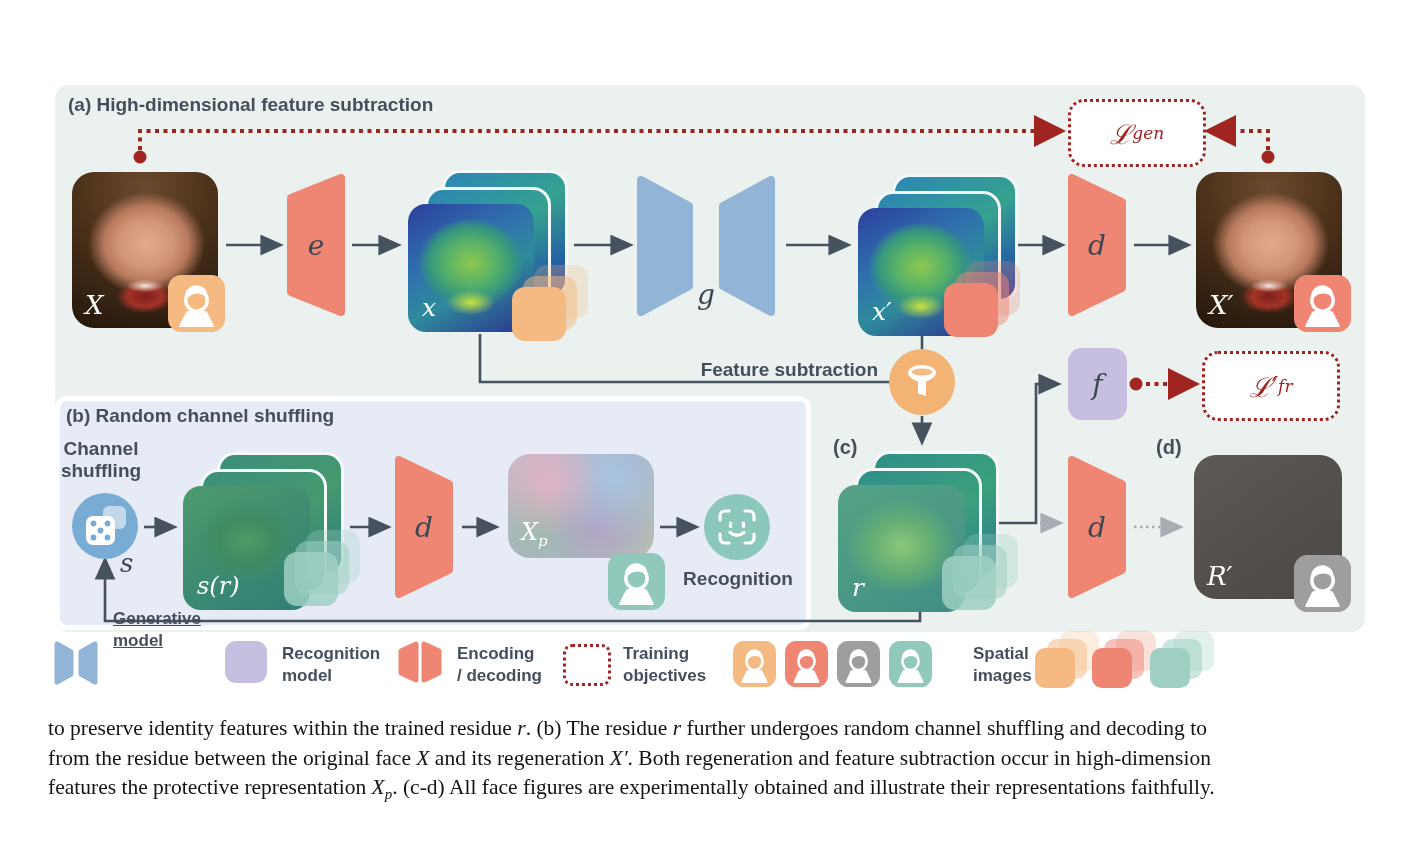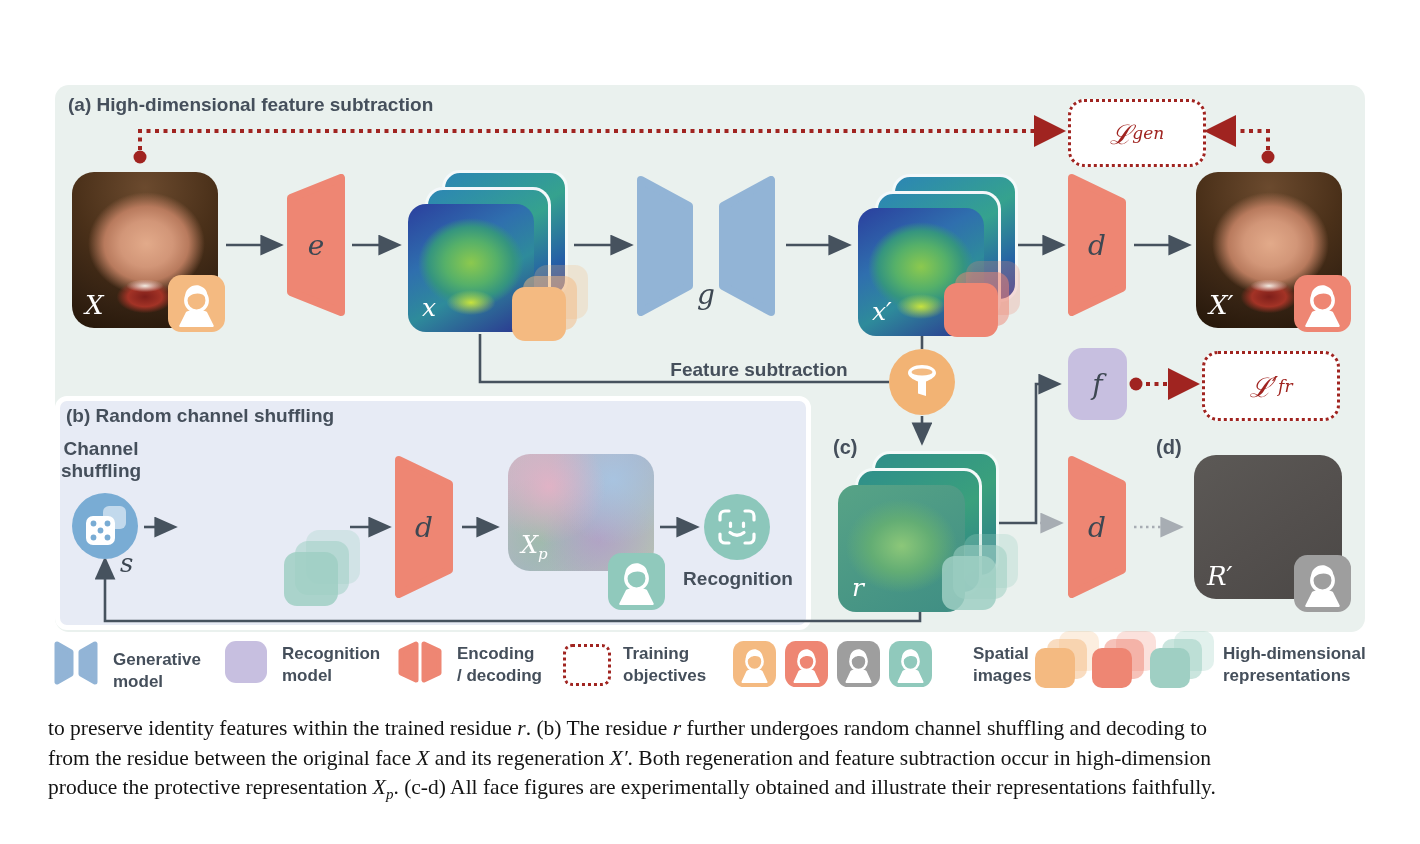--- a/index.html
+++ b/index.html
@@ -205,21 +205,21 @@
     <circle cx="28" cy="25" r="10.5" fill="none" stroke="#fff" stroke-width="3.4"></circle>
     <path d="M17,23 C15.5,13 25,8.5 31,10.5 C37,12.5 39.5,17 38.5,23 C33,16.5 26,18 22.5,20 C20,21.5 18.5,24.5 17,23 Z" fill="#fff"></path>
     <path d="M12,50 L18.5,37 C22,35 34,35 37.5,37 L44,50 Z" fill="#fff" stroke="#fff" stroke-width="2" stroke-linejoin="round"></path>
   </svg>
 
   <div class="loss" style="left:1068px;top:99px;width:132px;height:62px;">
     <span>ℒ</span>
       <sub>gen</sub>
   </div>
 
-  <div class="abs btxt" style="left:640px;top:359px;width:238px;text-align:center;">Feature subtraction</div>
+  <div class="abs btxt" style="left:640px;top:359px;width:238px;text-align:right;">Feature subtraction</div>
   <svg class="ricon" style="left:889px;top:349px;" width="66" height="66" viewBox="0 0 66 66">
     <circle cx="33" cy="33" r="33" fill="#f2b374"></circle>
     <path d="M19,24 C19,19.5 25.3,16 33,16 C40.7,16 47,19.5 47,24 C47,27.5 42,30.6 37,32.5 L37,47 L29,44.5 L29,32.5 C24,30.6 19,27.5 19,24 Z" fill="#fff"></path>
     <ellipse cx="33" cy="23" rx="10.5" ry="3.6" fill="#f2b374" opacity="0.9"></ellipse>
   </svg>
 
   <div class="abs plabel" style="left:833px;top:436px;">(c)</div>
   <div class="stack" style="left:838px;top:485px;width:127px;height:127px;">
     <div class="layer l3 fmRb"></div>
     <div class="layer l2 fmRb"></div>
@@ -270,34 +270,40 @@
     <g fill="#79acd4">
       <circle cx="21.5" cy="30.5" r="2.9"></circle>
         <circle cx="35.5" cy="30.5" r="2.9"></circle>
       <circle cx="28.5" cy="37.5" r="2.9"></circle>
       <circle cx="21.5" cy="44.5" r="2.9"></circle>
         <circle cx="35.5" cy="44.5" r="2.9"></circle>
     </g>
   </svg>
   <span class="slab" style="left:120px;top:548px;">s</span>
 
+  <div class="stack" style="left:183px;top:486px;width:127px;height:124px;">
+    <div class="layer l3 fmSb"></div>
+    <div class="layer l2 fmSb"></div>
+    <div class="layer l1 fmS"></div>
+    <span class="tag" style="font-size:24px;">s(r)</span>
+  </div>
   <div class="bstack" style="left:284px;top:552px;">
     <div class="sq" style="left:22px;top:-22px;width:54px;height:54px;background:#9fcfc3;opacity:.3;"></div>
     <div class="sq" style="left:11px;top:-11px;width:54px;height:54px;background:#9fcfc3;opacity:.55;"></div>
     <div class="sq" style="left:0;top:0;width:54px;height:54px;background:#9fcfc3;opacity:.85;"></div>
   </div>
 
   <div class="trap" style="left:395px;top:456px;width:58px;height:142px;">
     <svg width="58" height="142" viewBox="0 0 58 142">
       <polygon points="4,4 54,28 54,114 4,138" fill="#ee8673" stroke="#ee8673" stroke-width="8" stroke-linejoin="round"></polygon>
     </svg>
     <span class="lbl">d</span>
   </div>
 
-  <div class="ph photoXp" style="left:508px;top:454px;width:146px;height:117px;border-radius:22px;">
+  <div class="ph photoXp" style="left:508px;top:454px;width:146px;height:104px;border-radius:22px;">
     <span class="tag" style="font-size:24px;">
       <span>X</span><sub style="font-size:15px;">p</sub>
     </span>
   </div>
   <svg class="abs" style="left:608px;top:553px;" width="57" height="57" viewBox="0 0 56 56">
     <rect width="56" height="56" rx="13" fill="#90c9bc"></rect>
     <circle cx="28" cy="25" r="10.5" fill="none" stroke="#fff" stroke-width="3.4"></circle>
     <path d="M17,23 C15.5,13 25,8.5 31,10.5 C37,12.5 39.5,17 38.5,23 C33,16.5 26,18 22.5,20 C20,21.5 18.5,24.5 17,23 Z" fill="#fff"></path>
     <path d="M12,50 L18.5,37 C22,35 34,35 37.5,37 L44,50 Z" fill="#fff" stroke="#fff" stroke-width="2" stroke-linejoin="round"></path>
   </svg>
@@ -313,21 +319,21 @@
         <path d="M39.5,29 v3.5"></path>
       <path d="M26,38.5 q7,5.5 14,0"></path>
     </g>
   </svg>
   <div class="abs btxt" style="left:672px;top:568px;width:132px;text-align:center;">Recognition</div>
 
   <svg class="abs" style="left:54px;top:641px;" width="44" height="44" viewBox="0 0 44 44">
     <polygon points="3,3 17,11 17,33 3,41" fill="#92b4d6" stroke="#92b4d6" stroke-width="5" stroke-linejoin="round"></polygon>
     <polygon points="27,11 41,3 41,41 27,33" fill="#92b4d6" stroke="#92b4d6" stroke-width="5" stroke-linejoin="round"></polygon>
   </svg>
-  <div class="leg" style="left:113px;top:649px;">
+  <div class="leg" style="left:113px;top:608px;text-decoration:underline;">
     <div>Generative</div>
     <div>model</div>
   </div>
 
   <div class="pbox" style="left:225px;top:641px;width:42px;height:42px;"></div>
   <div class="leg" style="left:282px;top:643px;">
     <div>Recognition</div>
     <div>model</div>
   </div>
 
@@ -383,24 +389,20 @@
   <div class="bstack" style="left:1092px;top:648px;">
     <div class="sq" style="left:24px;top:-17px;width:40px;height:40px;background:#ee8673;opacity:.25;border-radius:10px;"></div>
     <div class="sq" style="left:12px;top:-9px;width:40px;height:40px;background:#ee8673;opacity:.5;border-radius:10px;"></div>
     <div class="sq" style="left:0;top:0;width:40px;height:40px;background:#ee8673;border-radius:10px;"></div>
   </div>
   <div class="bstack" style="left:1150px;top:648px;">
     <div class="sq" style="left:24px;top:-17px;width:40px;height:40px;background:#9fcfc3;opacity:.3;border-radius:10px;"></div>
     <div class="sq" style="left:12px;top:-9px;width:40px;height:40px;background:#9fcfc3;opacity:.55;border-radius:10px;"></div>
     <div class="sq" style="left:0;top:0;width:40px;height:40px;background:#9fcfc3;border-radius:10px;"></div>
   </div>
-  <div class="leg" style="left:1223px;top:643px;">
-    <div>High-dimensional</div>
-    <div>representations</div>
-  </div>
 
   <div class="caption">
     <div><span>to preserve identity features within the trained residue </span><span class="m">r</span><span>. (b) The residue </span><span class="m">r</span><span> further undergoes random channel shuffling and decoding to</span></div>
     <div><span>from the residue between the original face </span><span class="m">X</span><span> and its regeneration </span><span class="m">X′</span><span>. Both regeneration and feature subtraction occur in high-dimension</span></div>
-    <div><span>produce the protective representation </span><span class="m">X</span><sub class="m">p</sub><span>. (c-d) All face figures are experimentally obtained and illustrate their representations faithfully.</span></div>
+    <div><span>features the protective representation </span><span class="m">X</span><sub class="m">p</sub><span>. (c-d) All face figures are experimentally obtained and illustrate their representations faithfully.</span></div>
   </div>
 
 </div>
 
 </body></html>

